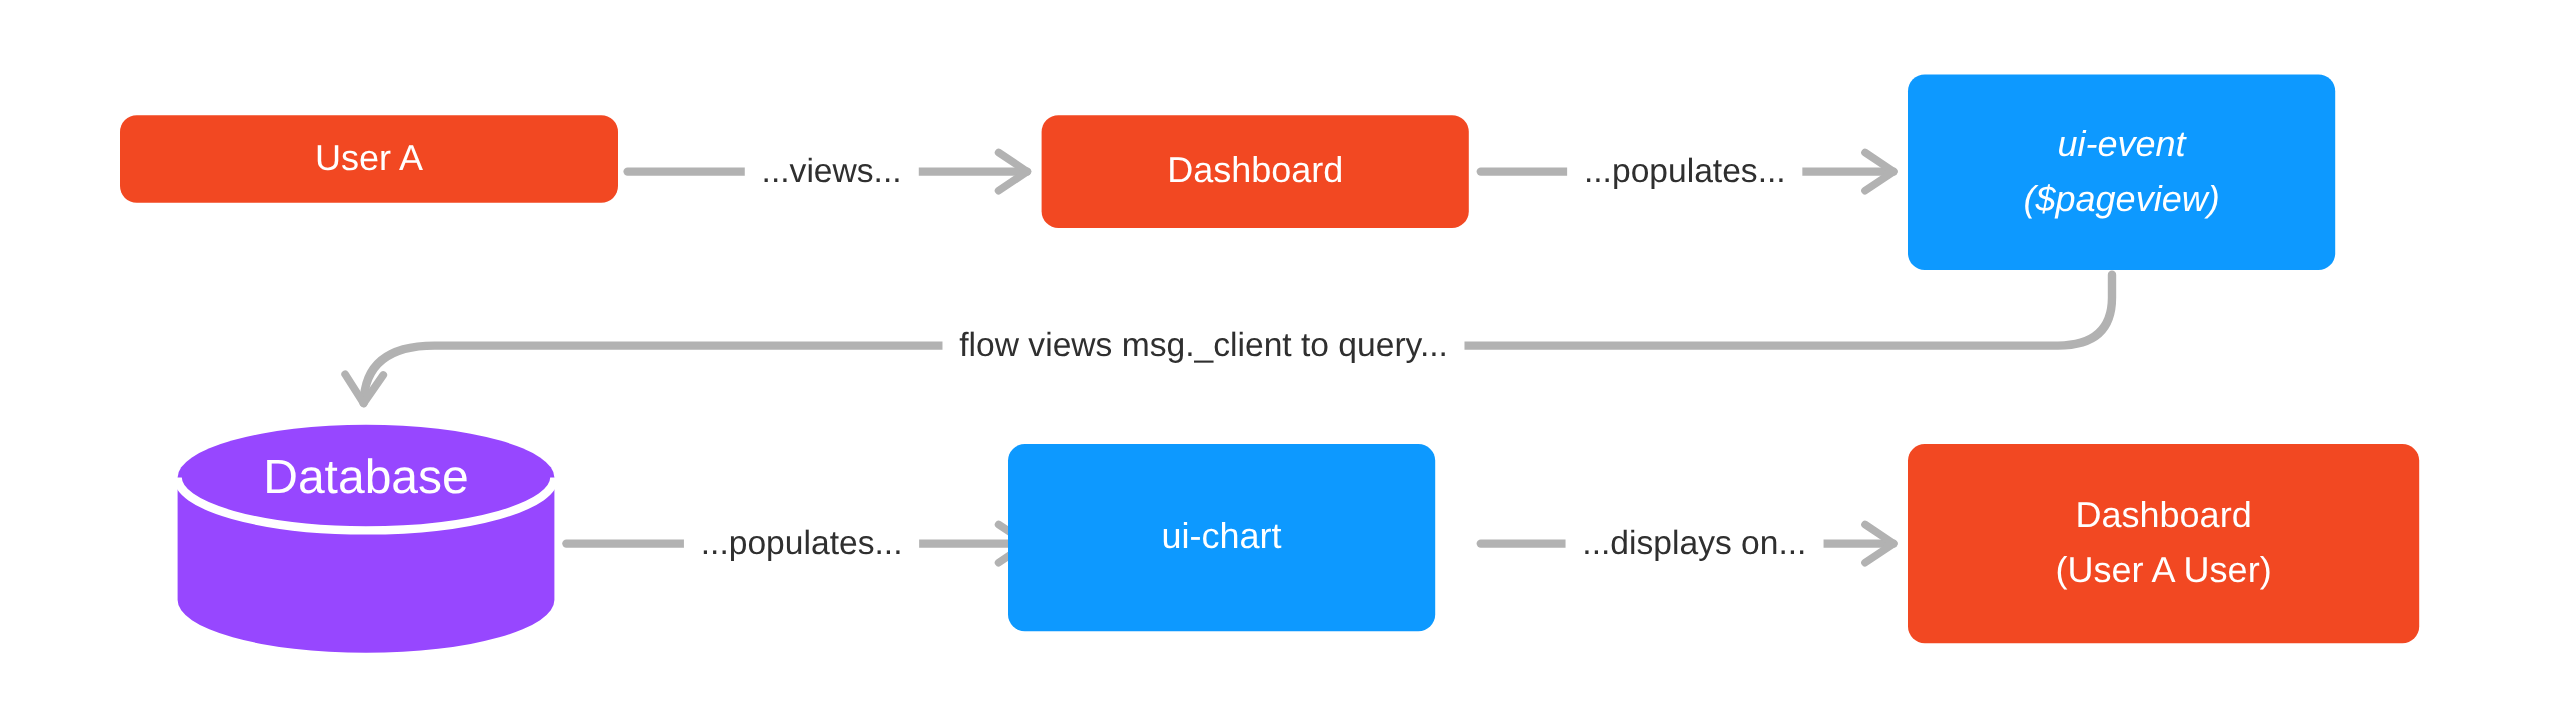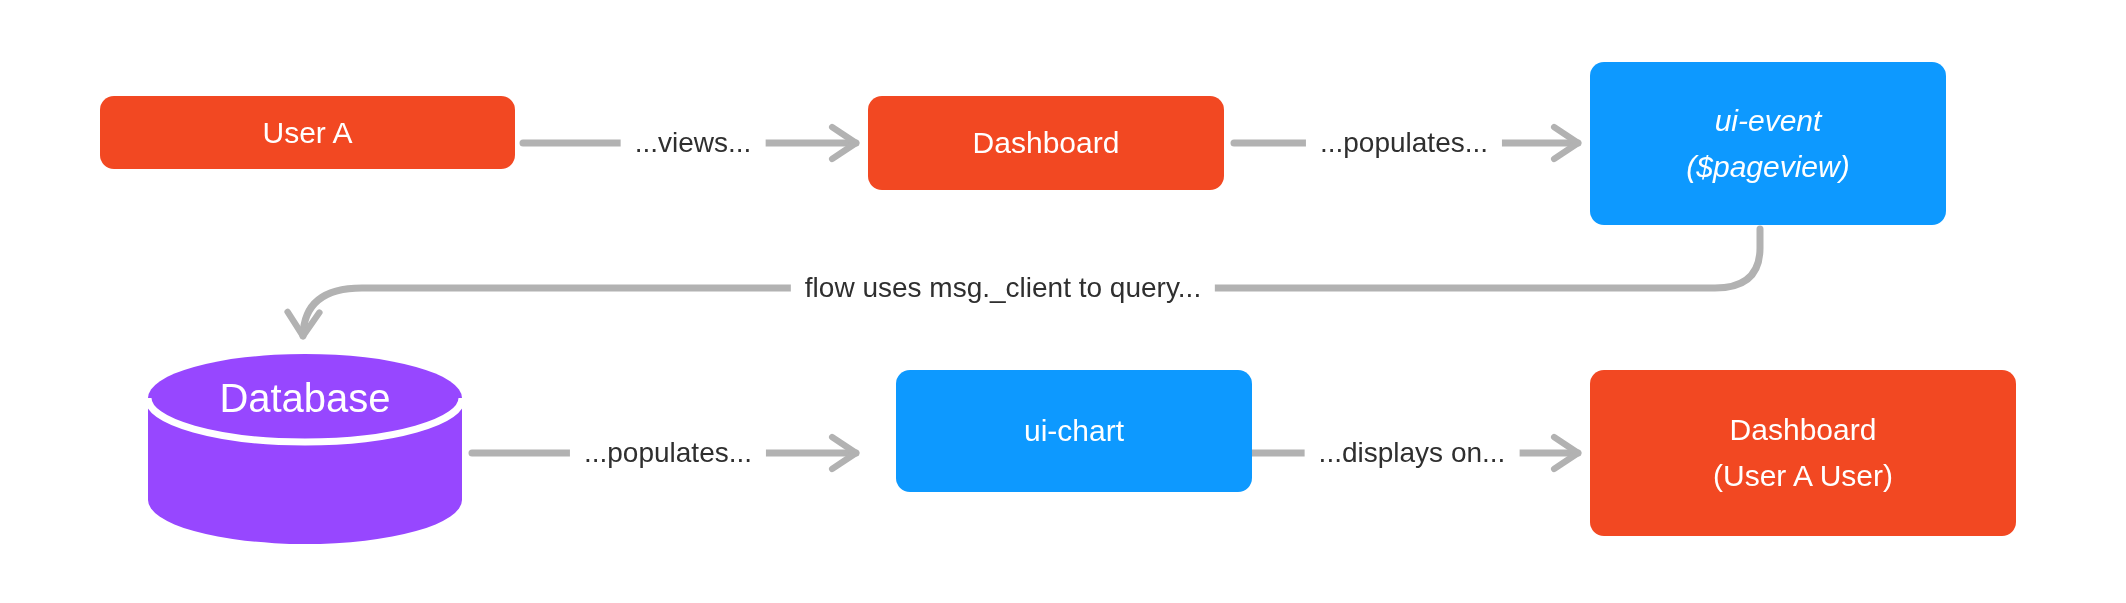--- a/index.html
+++ b/index.html
@@ -115,32 +115,32 @@
     <span>Dashboard</span>
   </div>
 
   <div class="node blue" style="left:1590px; top:62px; width:356px; height:163px;font-style:italic;">
     <span>ui-event</span>
     <span>($pageview)</span>
   </div>
 
   <div class="cyl-label" style="left:148px; top:354px; width:314px; height:88px;">Database</div>
 
-  <div class="node blue" style="left:896px; top:370px; width:356px; height:122px;">
+  <div class="node blue" style="left:840px; top:370px; width:356px; height:156px;">
     <span>ui-chart</span>
   </div>
 
   <div class="node red" style="left:1590px; top:370px; width:426px; height:166px;">
     <span>Dashboard</span>
     <span>(User A User)</span>
   </div>
 
   <div class="wire-label" style="left:693px; top:143px;">...views...</div>
 
   <div class="wire-label" style="left:1404px; top:143px;">...populates...</div>
 
-  <div class="wire-label" style="left:1003px; top:288px;">flow uses msg._client to query...</div>
+  <div class="wire-label" style="left:1003px; top:288px;">flow views msg._client to query...</div>
 
   <div class="wire-label" style="left:668px; top:453px;">...populates...</div>
 
   <div class="wire-label" style="left:1412px; top:453px;">...displays on...</div>
 
 </div>
 
 </body></html>

